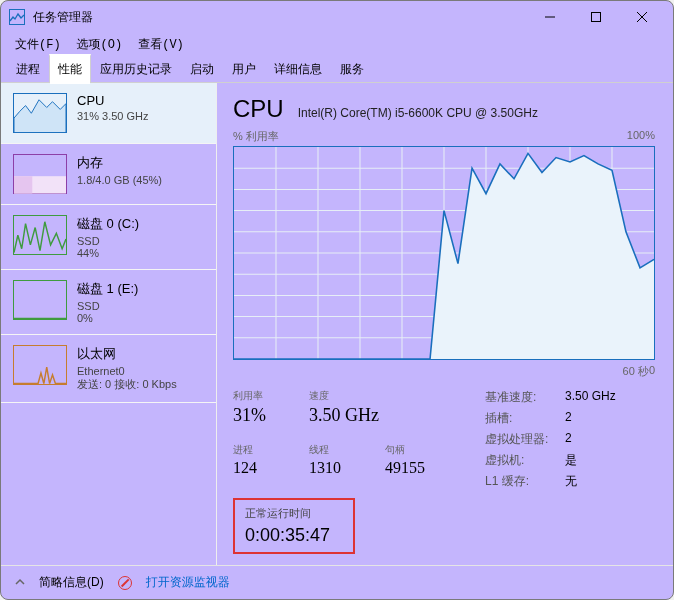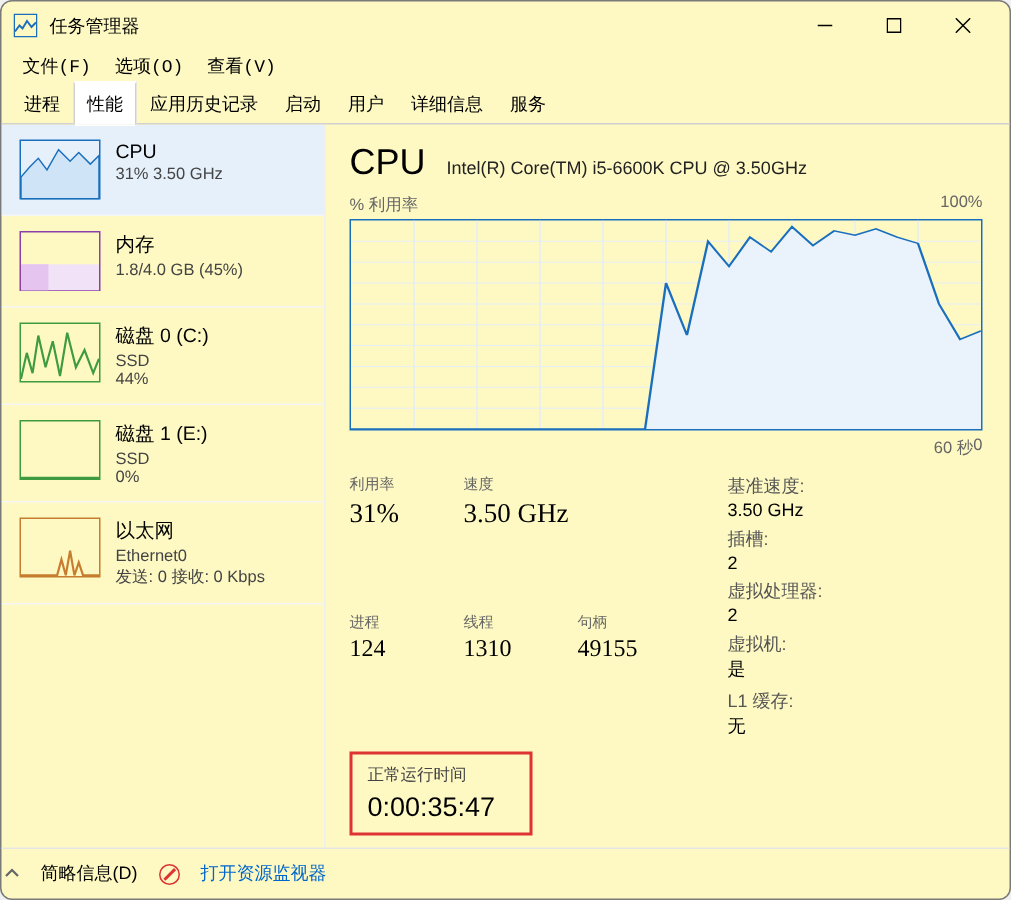--- a/index.html
+++ b/index.html
@@ -1,17 +1,17 @@
 <!DOCTYPE html>
 <html><head>
 <meta charset="utf-8">
 <style>
   * { box-sizing: border-box; margin: 0; padding: 0; }
   body { font-family: "Microsoft YaHei", "Segoe UI", sans-serif; font-size: 12px; background: #f0f0f0; overflow: hidden; }
-  .window { width: 674px; height: 600px; background: #fef9c3; border: 1px solid #7a7a7a; border-radius: 8px; position: relative; display: flex; flex-direction: column; }
+  .window { width: 674px; height: 600px; background: #c4b5fd; border: 1px solid #7a7a7a; border-radius: 8px; position: relative; display: flex; flex-direction: column; }
   .titlebar { height: 32px; display: flex; align-items: center; padding: 0 8px; }
   .titlebar .icon { width: 16px; height: 16px; margin-right: 8px; display: inline-flex; align-items: center; justify-content: center; }
   .titlebar .title { font-size: 12px; }
   .win-controls { margin-left: auto; display: flex; }
   .win-btn { width: 46px; height: 32px; display: flex; align-items: center; justify-content: center; }
   .menubar { height: 22px; display: flex; align-items: center; padding: 0 8px; gap: 4px; font-family: Liberation Mono, monospace; }
   .menubar span { padding: 2px 6px; font-size: 12px; }
   .tabs { border-bottom: 1px solid #d0d0d0; display: flex; padding: 0 6px; height: 28px; align-items: flex-end; }
   .tab { padding: 5px 8px; font-size: 12px; border: 1px solid transparent; border-bottom: none; margin-bottom: -1px; }
   .tab.active { border-color: #d0d0d0; background: #fff; border-top: 2px solid #fff; position: relative; }
@@ -36,27 +36,27 @@
   .chart svg { position: absolute; inset: 0; width: 100%; height: 100%; }
   .chart .grid line { stroke: #e6eef6; stroke-width: 1; }
   .chart-bottom-row { display: flex; justify-content: flex-end; font-size: 11px; color: #666; margin-top: 4px; margin-bottom: 10px; }
   .stats-row { display: flex; gap: 0; }
   .stats-left { display: flex; flex-wrap: wrap; width: 232px; }
   .stat { width: 76px; margin-bottom: 10px; }
   .stat .lbl { font-size: 10px; color: #666; margin-bottom: 2px; }
   .stat .val { font-size: 18px; font-family: Liberation Serif, serif; }
   .stat.small .val { font-size: 16px; }
   .stats-right { font-size: 12px; margin-left: 20px; }
-  .stats-right .row { display: flex; margin-bottom: 4px; flex-direction: column; }
+  .stats-right .row { display: flex; margin-bottom: 4px; }
   .stats-right .k { width: 80px; color: #555; }
   .stats-right .v { width: 70px; }
   .uptime-box { border: 2px solid #d33; padding: 6px 10px; margin-top: 4px; width: 122px; }
   .uptime-box .lbl { font-size: 11px; color: #444; margin-bottom: 4px; }
   .uptime-box .val { font-size: 18px; }
-  .footer { border-top: 1px solid #e5e5e5; height: 34px; display: flex; align-items: center; padding: 0 2px; gap: 14px; font-size: 12px; }
+  .footer { border-top: 1px solid #e5e5e5; height: 34px; display: flex; align-items: center; padding: 0 14px; gap: 14px; font-size: 12px; }
   .footer .chev { color: #666; }
   .footer .link { color: #0066cc; display: flex; align-items: center; gap: 14px; }
   .footer .no-icon { width:14px; height:14px; border:1.5px solid #d33; border-radius:50%; position:relative; display:inline-block; }
   .footer .no-icon::after { content:""; position:absolute; left:1px; top:5px; width:10px; height:1.5px; background:#d33; transform:rotate(-45deg); }
 </style>
 </head>
 <body>
 
 <div class="window">
   <div class="titlebar">

